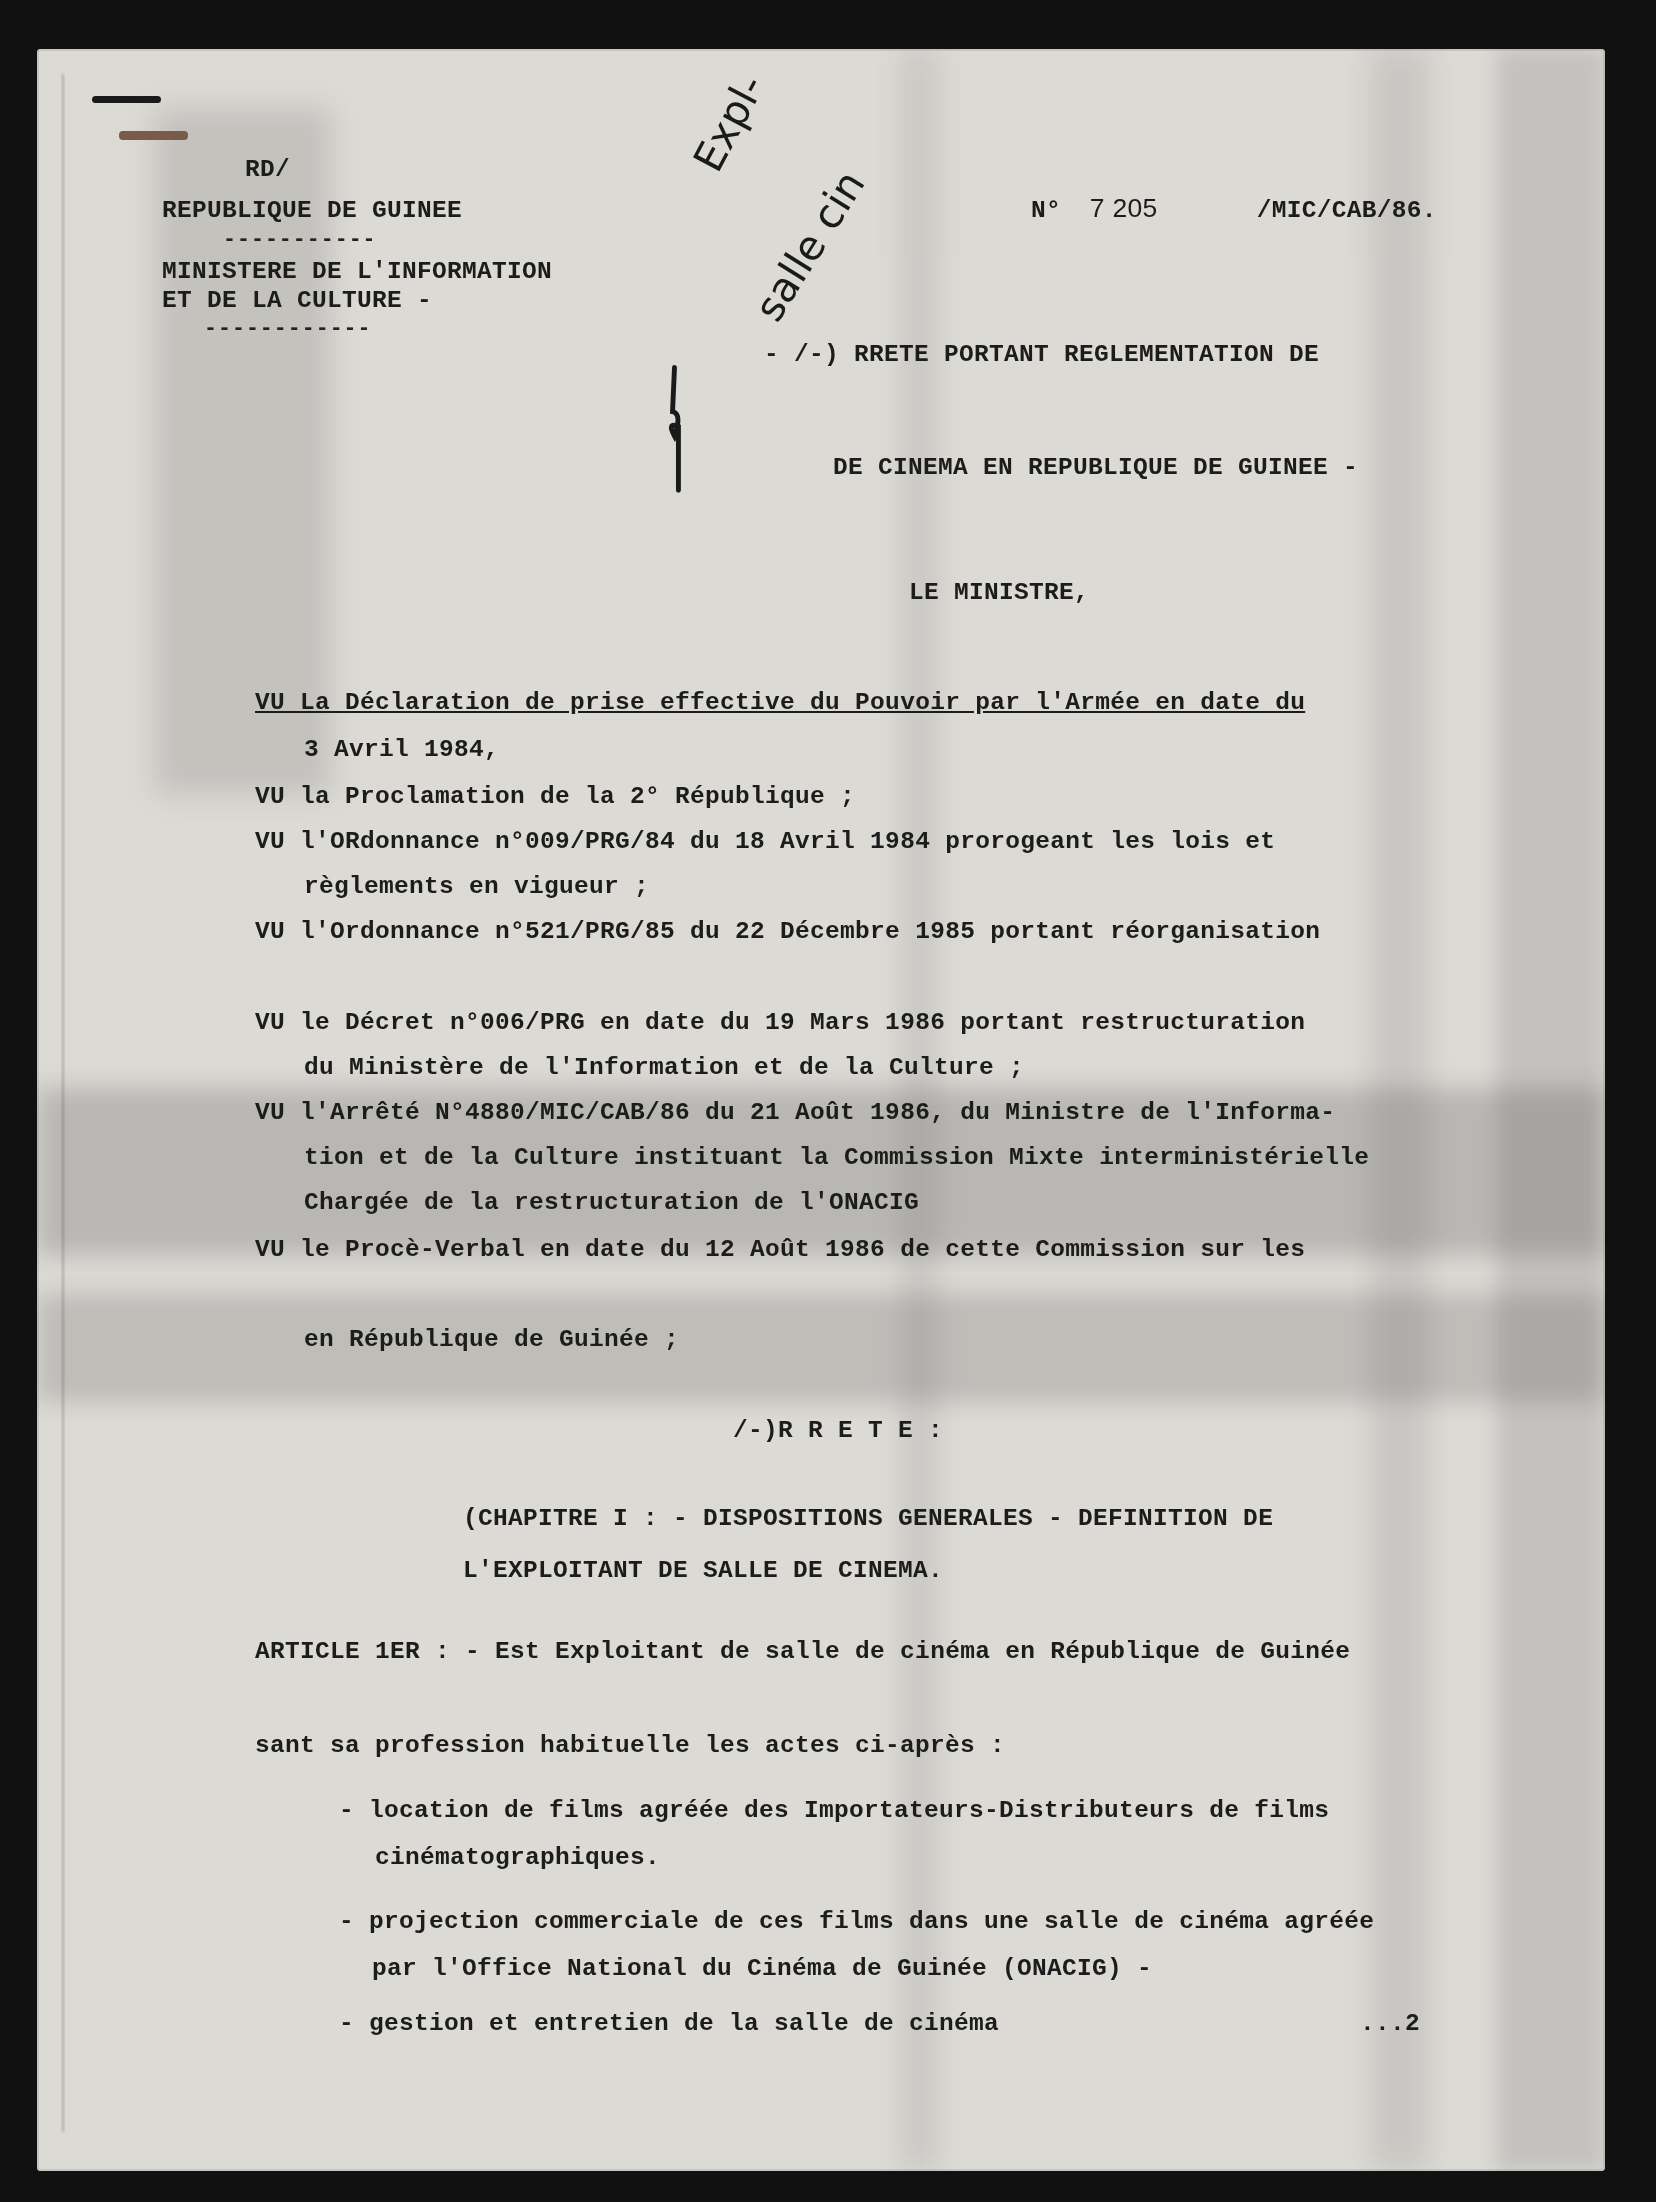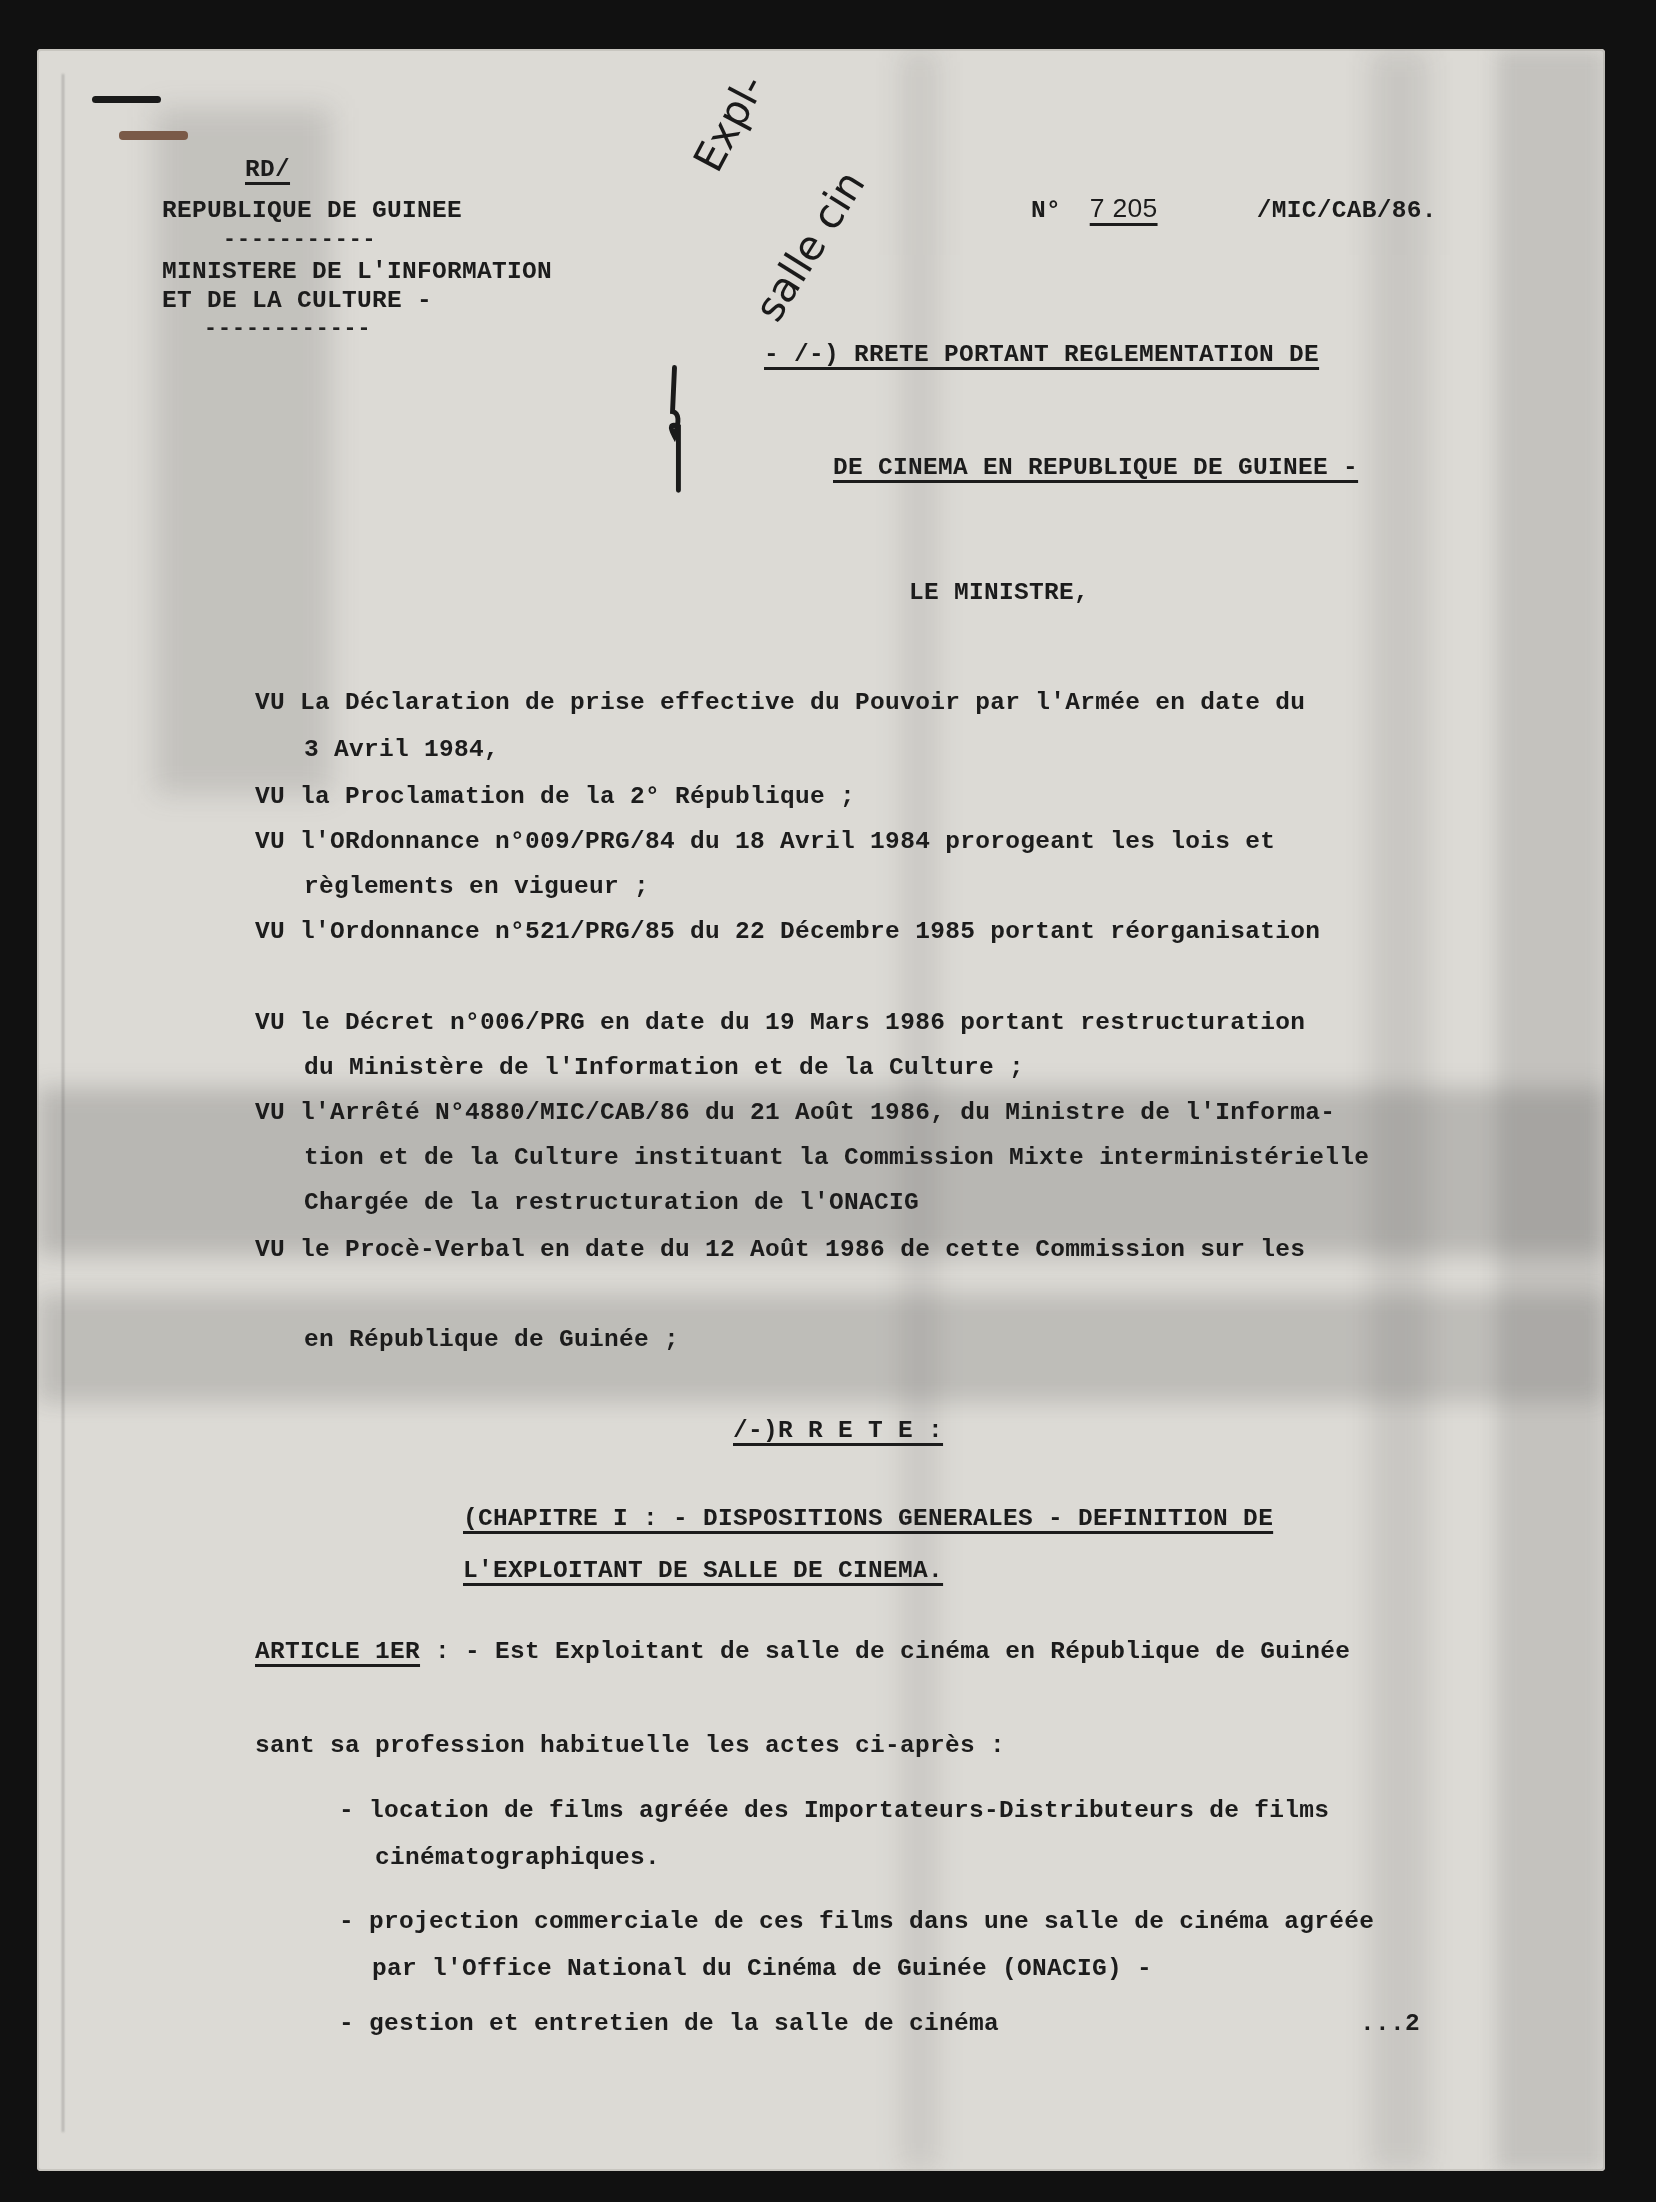--- a/index.html
+++ b/index.html
@@ -12,21 +12,21 @@
     background:#dcdad5; border-radius:3.9px;
     box-shadow: inset 0 0 0 2px #c8c6c0;
     overflow:hidden;
   }
   
   .streak { position:absolute; background:rgba(70,70,70,0.16); filter:blur(13.7px); }
   .hstreak { position:absolute; left:0; right:0; background:rgba(60,60,60,0.22); filter:blur(11.8px); }
   .margin-line { position:absolute; left:24.5px; top:24.5px; width:2.9px; height:2058px; background:rgba(90,90,90,0.35); filter:blur(1px);}
   .right-band { position:absolute; right:0; top:0; width:108px; height:100%; background:rgba(100,100,100,0.2); filter:blur(9.8px);}
   .txt { position:absolute; color:#1c1c1c; font-size:24.5px; line-height:29px; white-space:nowrap; font-weight:bold; letter-spacing:0.3px; }
-  .u { text-decoration:underline; text-decoration-thickness:2.9px; text-underline-offset:5.9px; }
+  .u { text-decoration-thickness:2.9px; text-underline-offset:5.9px; }
   .dash { position:absolute; color:#222; font-size:21.6px; letter-spacing:1px; font-weight:bold; }
   .hand { position:absolute; color:#1a1a1a; font-family:"DejaVu Sans",sans-serif; font-size:41px; font-weight:normal; }
   .mark { position:absolute; border-radius:3.9px; }
 </style>
 </head>
 <body>
 
 <div class="paper">
 
   <div class="margin-line"></div>
@@ -56,21 +56,21 @@
   <div class="hand" style="left:708px;top:255px;transform:rotate(-58deg);transform-origin:left top;">salle cin</div>
   <svg style="position:absolute;left:608px;top:294px;" width="59" height="157" viewBox="0 0 60 160">
     <path d="M30 25 L28 70 Q38 72 30 95 Q22 80 34 85 L34 150" stroke="#1a1a1a" stroke-width="5" fill="none" stroke-linecap="round"></path>
   </svg>
 
   <div class="txt" style="left:727px;top:291px;"><span class="u">- /-) RRETE PORTANT REGLEMENTATION DE</span></div>
   <div class="txt u" style="left:796px;top:404px;">DE CINEMA EN REPUBLIQUE DE GUINEE -</div>
 
   <div class="txt" style="left:872px;top:529px;">LE MINISTRE,</div>
 
-  <div class="txt" style="left:218px;top:639px;"><span>VU</span> <span>La Déclaration de prise effective du Pouvoir par l'Armée en date du</span></div>
+  <div class="txt" style="left:218px;top:639px;text-decoration:underline;"><span>VU</span> <span>La Déclaration de prise effective du Pouvoir par l'Armée en date du</span></div>
   <div class="txt" style="left:267px;top:686px;">3 Avril 1984,</div>
 
   <div class="txt" style="left:218px;top:733px;"><span>VU</span> <span>la Proclamation de la 2° République ;</span></div>
 
   <div class="txt" style="left:218px;top:778px;"><span>VU</span> <span>l'ORdonnance n°009/PRG/84 du 18 Avril 1984 prorogeant les lois et</span></div>
   <div class="txt" style="left:267px;top:823px;">règlements en vigueur ;</div>
 
   <div class="txt" style="left:218px;top:868px;"><span>VU</span> <span>l'Ordonnance n°521/PRG/85 du 22 Décembre 1985 portant réorganisation</span></div>
 
   <div class="txt" style="left:218px;top:959px;"><span>VU</span> <span>le Décret n°006/PRG en date du 19 Mars 1986 portant restructuration</span></div>

